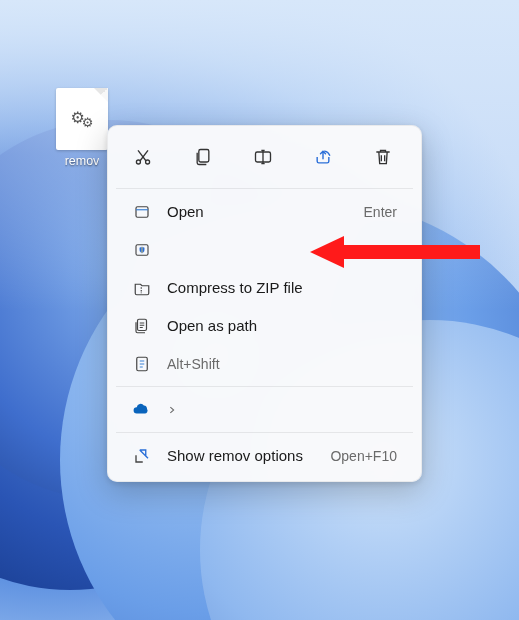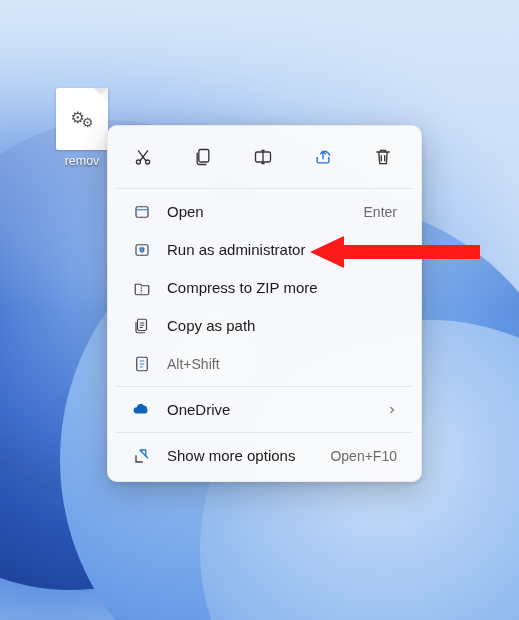--- a/index.html
+++ b/index.html
@@ -200,80 +200,78 @@
   </div>
 
   <div class="menu-item">
     <span class="mi-icon">
       <svg width="18" height="18" viewBox="0 0 24 24" fill="none" stroke="#444" stroke-width="1.5">
         <rect x="4" y="5" width="16" height="14" rx="2"></rect>
         <path d="M12 8 l3 1 v3 c0 2-1.5 3.5-3 4 c-1.5-.5-3-2-3-4 v-3 z" fill="#2b6fd8" stroke="#2b6fd8" stroke-width="0.5"></path>
         <path d="M12 8 v8" stroke="#ffd34d" stroke-width="1"></path>
       </svg>
     </span>
-    <span class="mi-label">Run as administrator</span>
   </div>
 
   <div class="menu-item">
     <span class="mi-icon">
       <svg width="18" height="18" viewBox="0 0 24 24" fill="none" stroke="#444" stroke-width="1.6">
         <path d="M3 7 h7 l2 2 h9 v10 a2 2 0 0 1-2 2 H5 a2 2 0 0 1-2-2 z"></path>
         <path d="M11 11 v8" stroke-dasharray="2 1.5"></path>
       </svg>
     </span>
-    <span class="mi-label">Compress to ZIP more</span>
+    <span class="mi-label">Compress to ZIP file</span>
   </div>
 
   <div class="menu-item">
     <span class="mi-icon">
       <svg width="18" height="18" viewBox="0 0 24 24" fill="none" stroke="#444" stroke-width="1.6">
         <rect x="6" y="3" width="12" height="15" rx="2"></rect>
         <path d="M4 7 v12 a2 2 0 0 0 2 2 h10"></path>
         <path d="M9 8 h6 M9 11 h6 M9 14 h4"></path>
       </svg>
     </span>
-    <span class="mi-label">Copy as path</span>
+    <span class="mi-label">Open as path</span>
   </div>
 
   <div class="menu-item">
     <span class="mi-icon">
       <svg width="18" height="18" viewBox="0 0 24 24" fill="none" stroke="#444" stroke-width="1.6">
         <rect x="5" y="3" width="14" height="18" rx="2"></rect>
         <path d="M9 8 h6 M9 12 h6 M9 16 h4" stroke="#3b82d6"></path>
       </svg>
     </span>
     <span class="mi-shortcut">Alt+Shift</span>
   </div>
 
   <div class="divider"></div>
 
   <div class="menu-item">
     <span class="mi-icon">
       <svg width="19" height="19" viewBox="0 0 24 24">
         <path d="M6 17 a4 4 0 0 1 0-8 a5 5 0 0 1 9-2 a4.5 4.5 0 0 1 4 4.5 a3.5 3.5 0 0 1-3.5 5.5 z" fill="#0a64bc"></path>
       </svg>
     </span>
-    <span class="mi-label">OneDrive</span>
     <span class="mi-chevron">
       <svg width="10" height="10" viewBox="0 0 24 24" fill="none" stroke="#6a6a6a" stroke-width="2.5">
           <path d="M8 5 l8 7 -8 7"></path>
         </svg>
     </span>
   </div>
 
   <div class="divider"></div>
 
   <div class="menu-item">
     <span class="mi-icon">
       <svg width="18" height="18" viewBox="0 0 24 24" fill="none" stroke="#2b6fd8" stroke-width="1.8">
         <path d="M9 4 h8 v8 M9 4 l11 11"></path>
         <path d="M4 11 v9 h9" stroke="#444"></path>
       </svg>
     </span>
-    <span class="mi-label">Show more options</span>
+    <span class="mi-label">Show remov options</span>
     <span class="mi-shortcut">Open+F10</span>
   </div>
 
 </div>
 
 <svg class="arrow-annotation" width="170" height="38" viewBox="0 0 170 38">
   <polygon points="0,19 34,3 34,12 170,12 170,26 34,26 34,35" fill="#ff1a1a"></polygon>
 </svg>
 
 </body></html>

